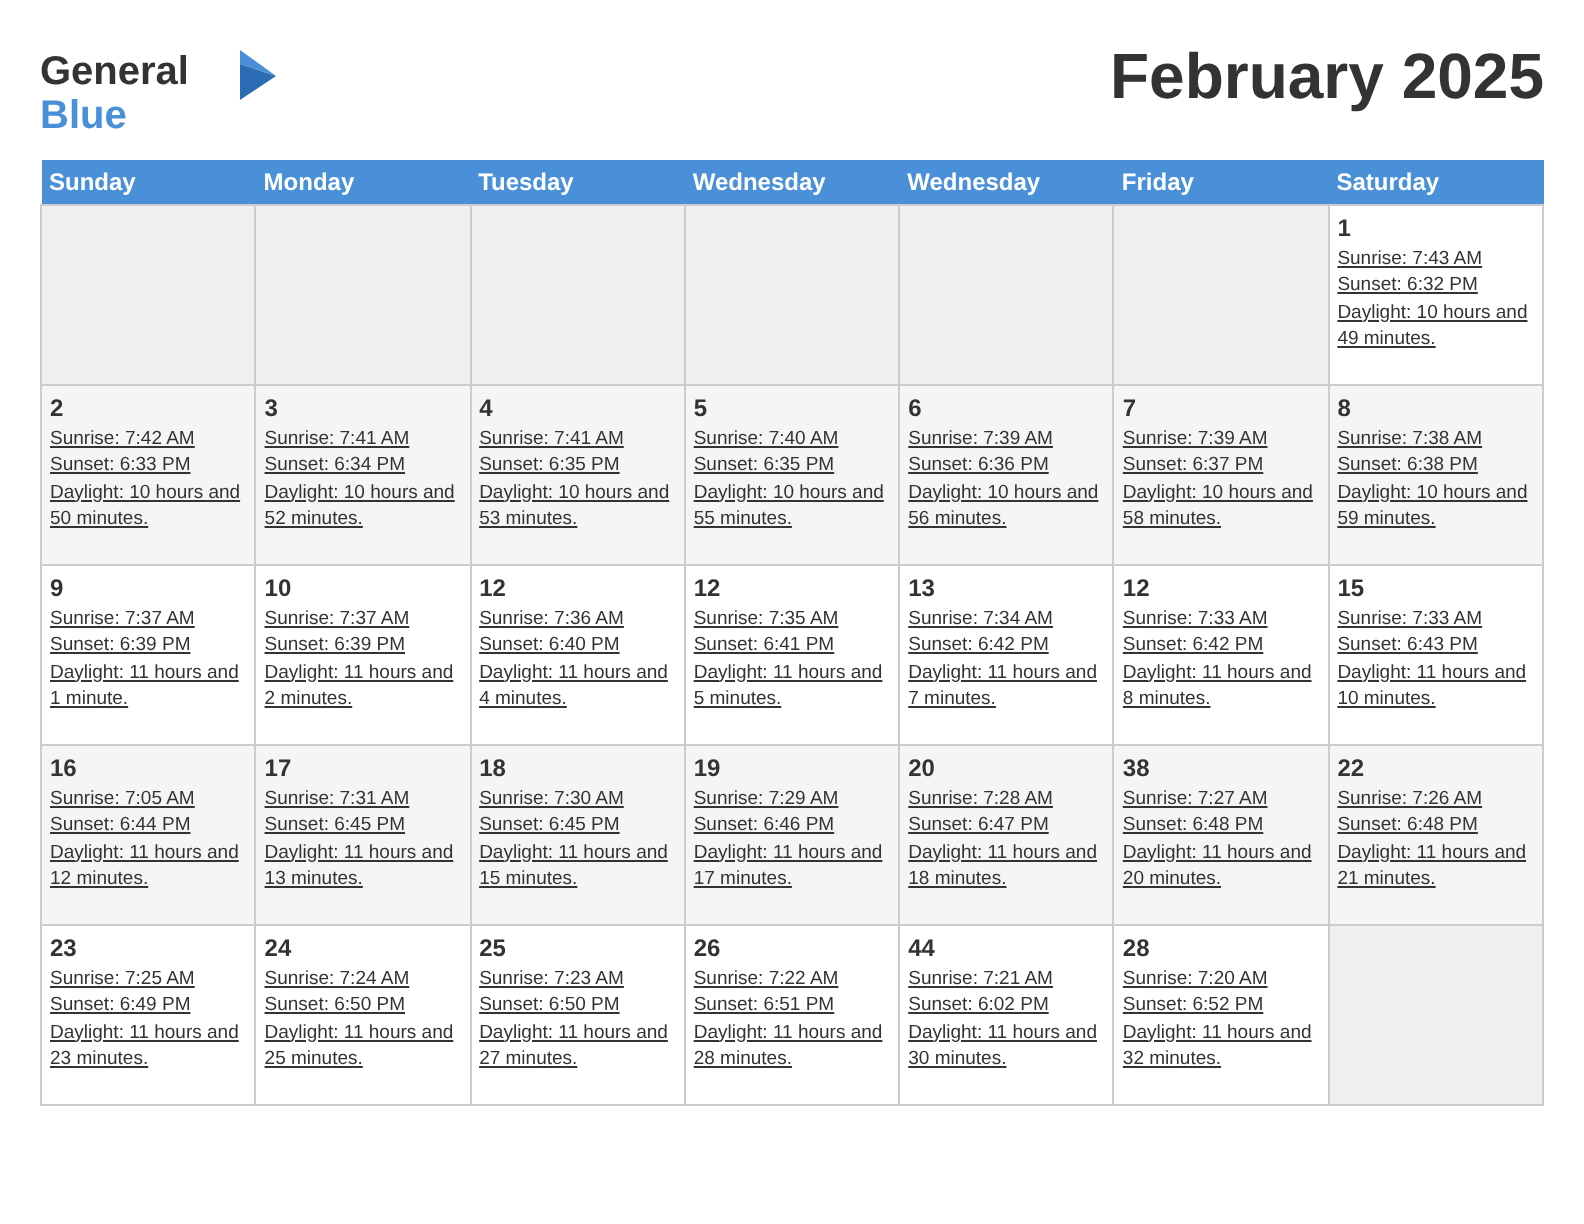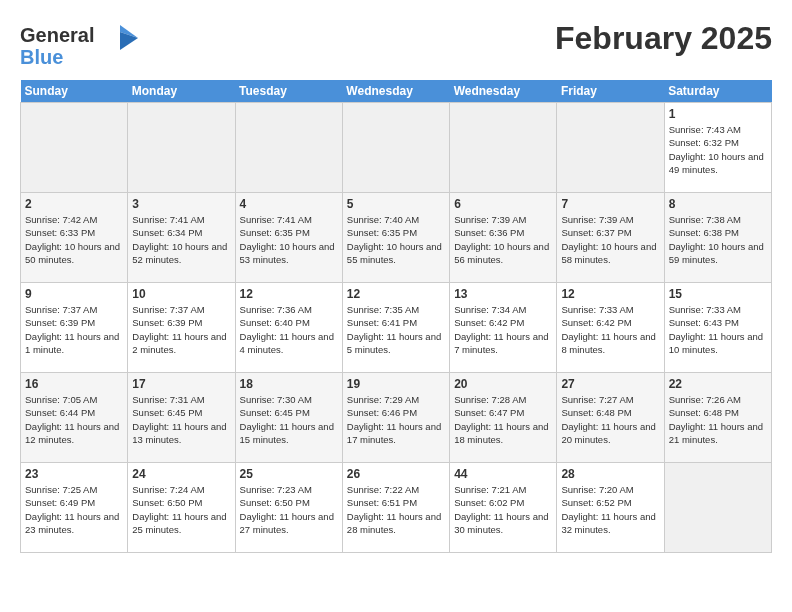--- a/index.html
+++ b/index.html
@@ -60,20 +60,21 @@
     }
     .day-number {
       font-weight: bold;
       font-size: 12px;
       margin-bottom: 2px;
     }
     .day-info {
       font-size: 9.5px;
       line-height: 1.4;
       color: #333;
+      text-decoration: underline;
     }
     tr:nth-child(even) td:not(.day-header) {
       background: #f5f5f5;
     }
     tr:nth-child(odd) td:not(.day-header) {
       background: #fff;
     }
     td.empty {
       background: #f0f0f0 !important;
     }
@@ -255,21 +256,21 @@
 and 17 minutes.</div>
         </td>
         <td>
           <div class="day-number">20</div>
           <div class="day-info">Sunrise: 7:28 AM
 Sunset: 6:47 PM
 Daylight: 11 hours
 and 18 minutes.</div>
         </td>
         <td>
-          <div class="day-number">27</div>
+          <div class="day-number">38</div>
           <div class="day-info">Sunrise: 7:27 AM
 Sunset: 6:48 PM
 Daylight: 11 hours
 and 20 minutes.</div>
         </td>
         <td>
           <div class="day-number">22</div>
           <div class="day-info">Sunrise: 7:26 AM
 Sunset: 6:48 PM
 Daylight: 11 hours

